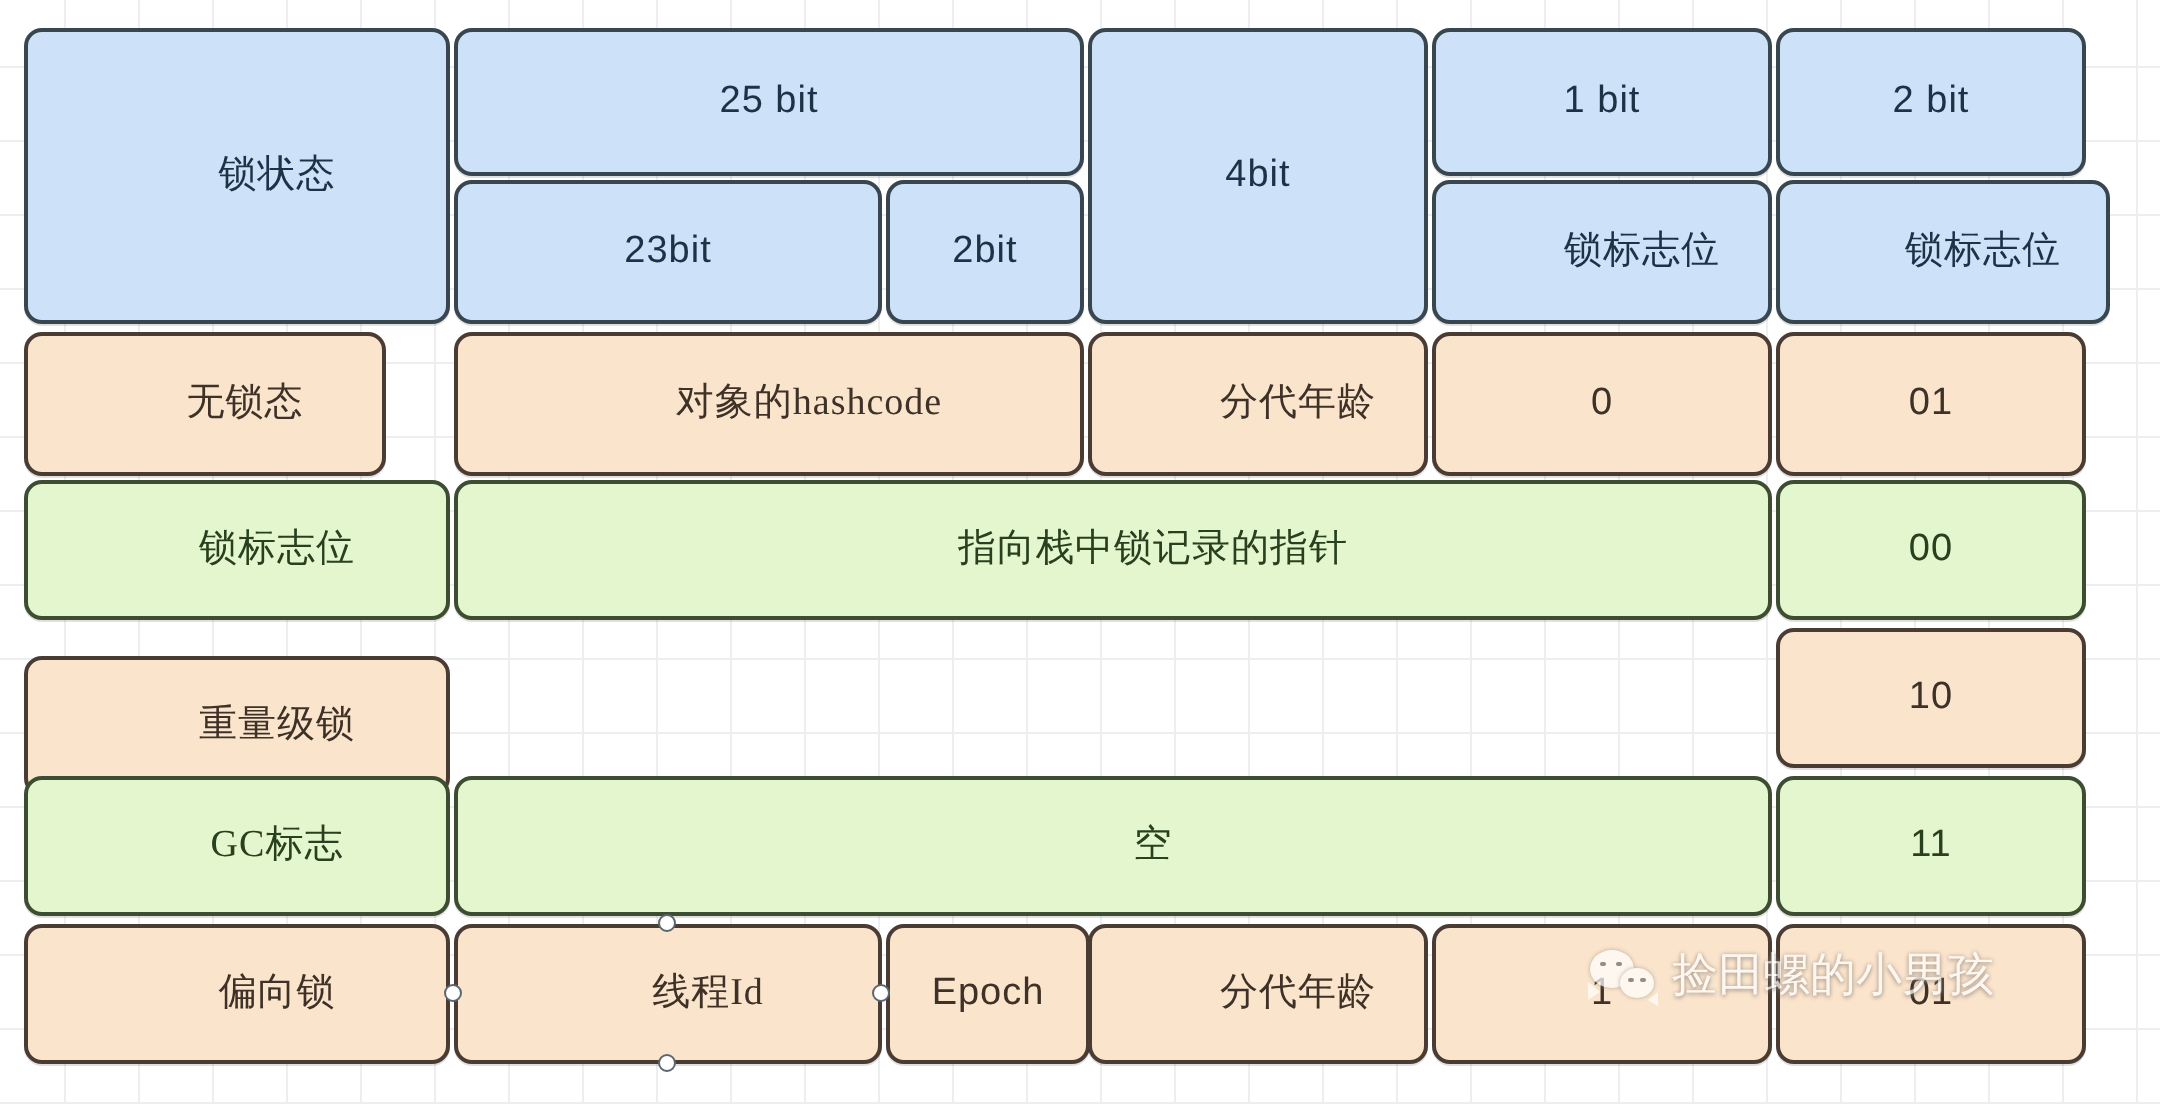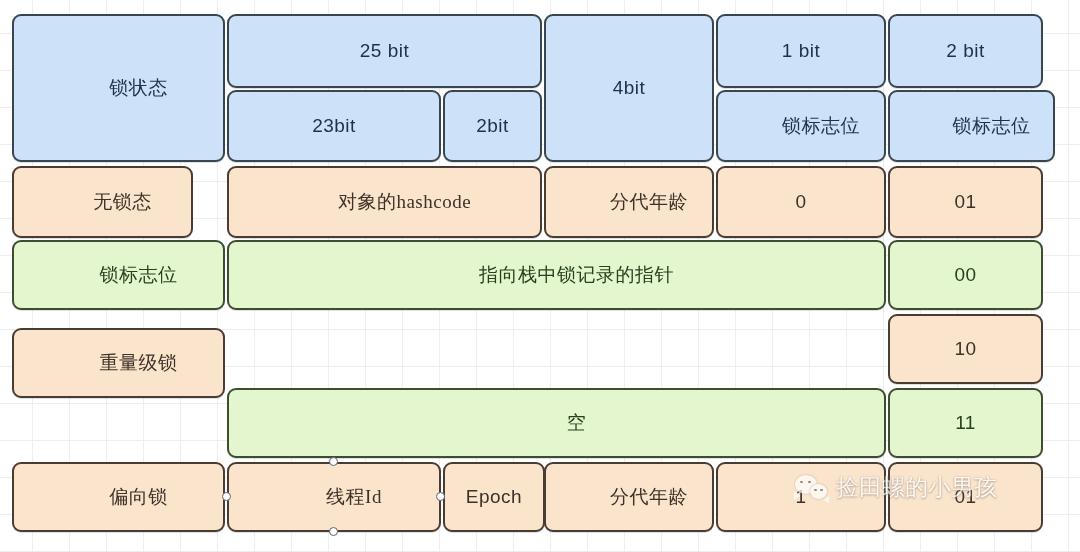--- a/index.html
+++ b/index.html
@@ -112,20 +112,21 @@
   <div class="cell orange" style="left:716px;top:166px;width:170px;height:72px;">0</div>
   <div class="cell orange" style="left:888px;top:166px;width:155px;height:72px;">01</div>
 
   <div class="cell green cjk" style="left:12px;top:240px;width:213px;height:70px;">锁标志位</div>
   <div class="cell green cjk" style="left:227px;top:240px;width:659px;height:70px;">指向栈中锁记录的指针</div>
   <div class="cell green" style="left:888px;top:240px;width:155px;height:70px;">00</div>
 
   <div class="cell orange cjk" style="left:12px;top:314px;width:213px;height:70px;margin-top:14px;">重量级锁</div>
   <div class="cell orange" style="left:888px;top:314px;width:155px;height:70px;">10</div>
 
+  <div class="cell green cjk" style="left:12px;top:388px;width:213px;height:70px;">GC标志</div>
   <div class="cell green cjk" style="left:227px;top:388px;width:659px;height:70px;">空</div>
   <div class="cell green" style="left:888px;top:388px;width:155px;height:70px;">11</div>
 
   <div class="cell orange cjk" style="left:12px;top:462px;width:213px;height:70px;">偏向锁</div>
   <div class="cell orange cjk" style="left:227px;top:462px;width:214px;height:70px;">线程Id</div>
   <div class="cell orange" style="left:443px;top:462px;width:102px;height:70px;text-align:right;">Epoch</div>
   <div class="cell orange cjk" style="left:544px;top:462px;width:170px;height:70px;">分代年龄</div>
   <div class="cell orange" style="left:716px;top:462px;width:170px;height:70px;">1</div>
   <div class="cell orange" style="left:888px;top:462px;width:155px;height:70px;">01</div>
 

